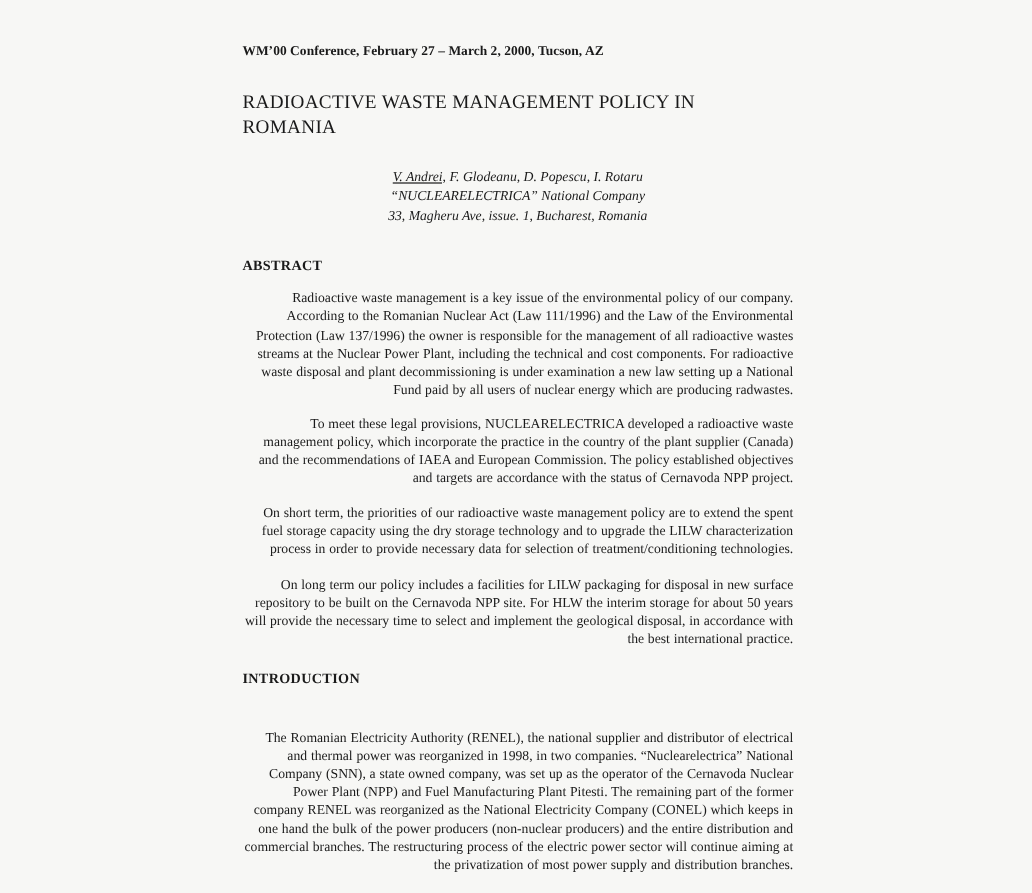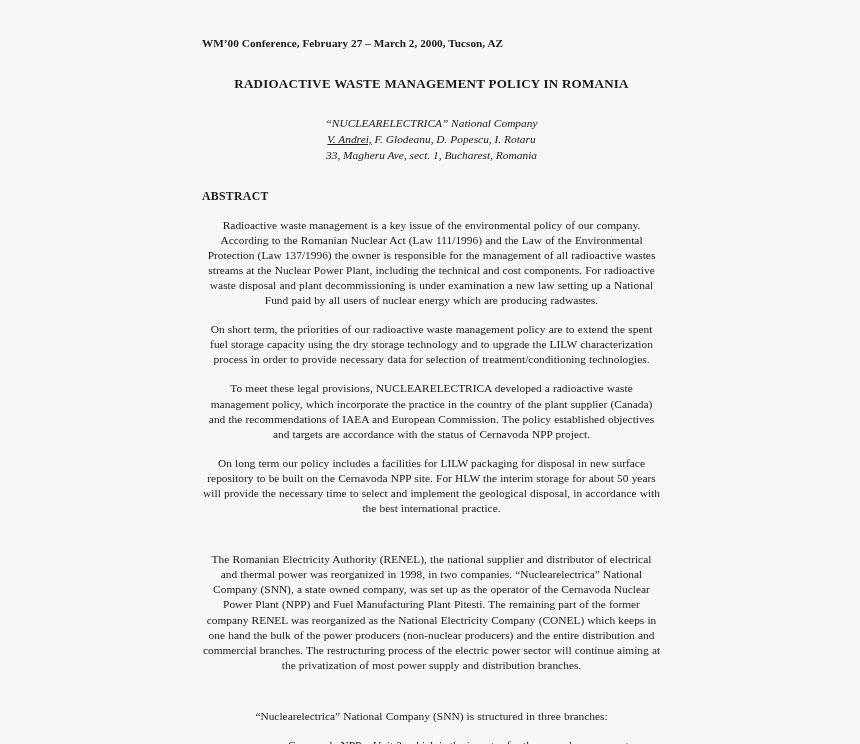--- a/index.html
+++ b/index.html
@@ -30,23 +30,23 @@
 
   .conference-line {
     font-size: 11.2px;
     font-weight: bold;
     letter-spacing: 0.05px;
     line-height: 1.25;
     margin: 0 0 26px 0;
   }
 
   .doc-title {
-    font-size: 13px;
-    font-weight: bold;
-    text-align: center;
+    font-size: 16px;
+    font-weight: normal;
+    text-align: left;
     letter-spacing: 0.25px;
     margin: 0 0 22px 0;
     line-height: 1.3;
   }
 
   .author-block {
     text-align: center;
     font-style: italic;
     font-size: 11.4px;
     line-height: 1.42;
@@ -61,21 +61,21 @@
     font-weight: bold;
     letter-spacing: 0.3px;
     margin: 0 0 14px 0;
     line-height: 1.2;
   }
 
   p.body-para {
     font-size: 11.4px;
     line-height: 15.1px;
     margin: 0 0 14px 0;
-    text-align: center;
+    text-align: right;
     word-spacing: 0.3px;
   }
   p.body-para:last-child { margin-bottom: 16px; }
 
   .abstract-block { margin-bottom: 17px; }
 
   .intro-block { margin-top: 0; }
 
   p.tight { margin-bottom: 0; margin-top: 36px; }
 
@@ -107,35 +107,36 @@
 <body>
 
 <div class="page">
   <div class="content">
 
     <div class="conference-line">WM’00 Conference, February 27 – March 2, 2000, Tucson, AZ</div>
 
     <div class="doc-title">RADIOACTIVE WASTE MANAGEMENT POLICY IN ROMANIA</div>
 
     <div class="author-block">
+      <div><span class="lead-author">V. Andrei,</span><span> F. Glodeanu, D. Popescu, I. Rotaru</span></div>
       <div>“NUCLEARELECTRICA” National Company</div>
-      <div><span class="lead-author">V. Andrei,</span><span> F. Glodeanu, D. Popescu, I. Rotaru</span></div>
-      <div>33, Magheru Ave,  sect. 1, Bucharest, Romania</div>
+      <div>33, Magheru Ave,  issue. 1, Bucharest, Romania</div>
     </div>
 
     <div class="abstract-block">
       <h2 class="section-heading">ABSTRACT</h2>
 
       <p class="body-para">Radioactive waste management is a key issue of the environmental policy of our company. According to the Romanian Nuclear Act (Law 111/1996) and the Law of the Environmental Protection (Law 137/1996) the owner is responsible for the management of all radioactive wastes streams at the Nuclear Power Plant, including the technical and cost components. For radioactive waste disposal and plant decommissioning is under examination a new law setting up a National Fund paid by all users of nuclear energy which are producing radwastes.</p>
+      <p class="body-para">To meet these legal provisions, NUCLEARELECTRICA developed a radioactive waste management policy, which incorporate the practice in the country of the plant supplier (Canada) and the recommendations of IAEA and European Commission. The policy established objectives and targets are accordance with the status of Cernavoda NPP project.</p>
       <p class="body-para">On short term, the priorities of our radioactive waste management policy are to extend the spent fuel storage capacity using the dry storage technology and to upgrade the LILW characterization process in order to provide necessary data for selection of treatment/conditioning technologies.</p>
-      <p class="body-para">To meet these legal provisions, NUCLEARELECTRICA developed a radioactive waste management policy, which incorporate the practice in the country of the plant supplier (Canada) and the recommendations of IAEA and European Commission. The policy established objectives and targets are accordance with the status of Cernavoda NPP project.</p>
       <p class="body-para">On long term our policy includes a facilities for LILW packaging for disposal in new surface repository to be built on the Cernavoda NPP site. For HLW the interim storage for about 50 years will provide the necessary time to select and implement the geological disposal, in accordance with the best international practice.</p>
     </div>
 
     <div class="intro-block">
+      <h2 class="section-heading">INTRODUCTION</h2>
 
       <p class="body-para tight">The Romanian Electricity Authority (RENEL), the national supplier and distributor of electrical and thermal power was reorganized in 1998, in two companies.  “Nuclearelectrica” National Company (SNN), a state owned company, was set up as the operator of the Cernavoda Nuclear Power Plant (NPP) and Fuel Manufacturing Plant Pitesti. The remaining part of the former company RENEL was reorganized as the National Electricity Company (CONEL) which keeps in one hand the bulk of the power producers (non-nuclear producers) and the entire distribution and commercial branches. The restructuring process of the electric power sector will continue aiming at the privatization of most power supply and distribution branches.</p>
       <p class="body-para tight">“Nuclearelectrica” National Company (SNN) is structured in three branches:</p>
 
       <ul class="branch-list">
         <li>
           <span class="bullet-marker">•</span>
         </li>
         <li>
           <span class="bullet-marker">•</span>

